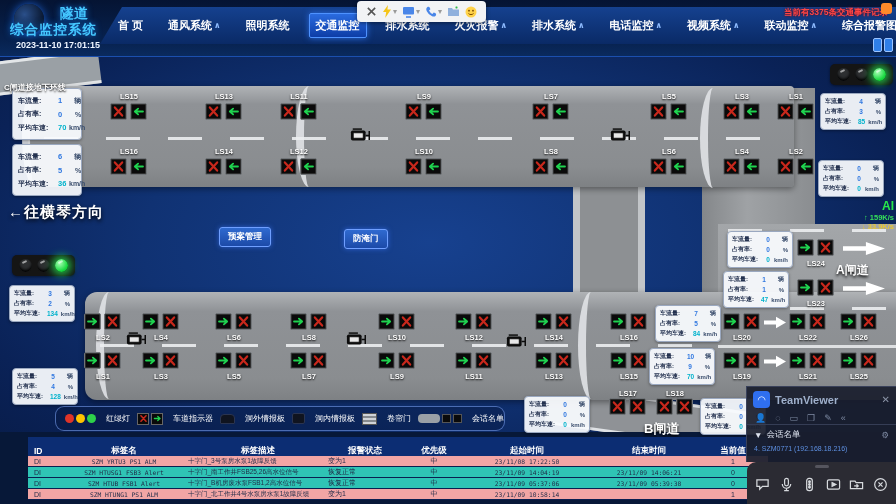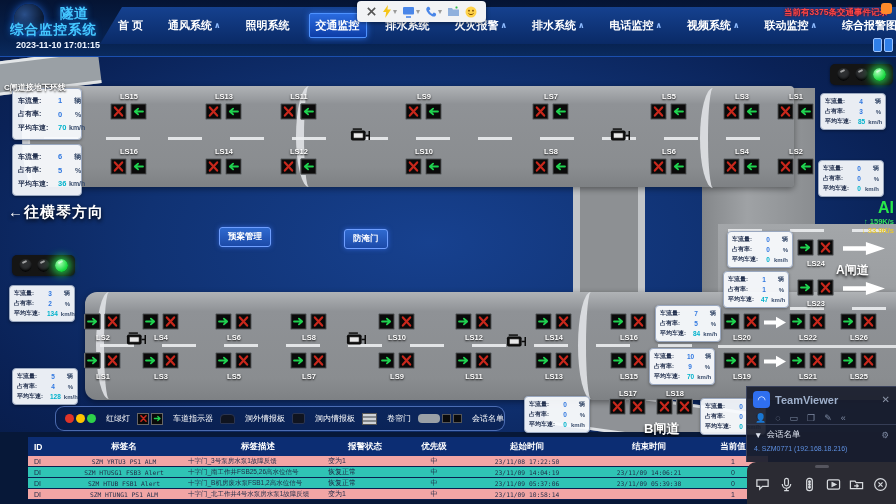--- a/index.html
+++ b/index.html
@@ -60,34 +60,34 @@
 .tl{background:#151515;border-radius:5px;display:flex;gap:5px;align-items:center;padding:4px 7px;z-index:7;box-shadow:0 1px 3px rgba(0,0,0,.5)}
 .bulb{width:13px;height:13px;border-radius:50%;background:#2d2f31;box-shadow:inset 0 -2px 3px #000;position:relative}
 .bulb::after{content:"";position:absolute;left:3px;top:2px;width:5px;height:2px;background:rgba(255,255,255,.55);border-radius:2px;transform:rotate(-25deg)}
 .bulb.on{background:radial-gradient(circle at 35% 32%,#a6ffb4,#16d83e 65%,#0aa32c);box-shadow:0 0 9px 3px rgba(40,255,90,.75)}
 
 .dir{font-size:15px;font-weight:bold;color:#fff;text-shadow:0 2px 4px #000;z-index:9;letter-spacing:1px}
 .gate{font-weight:bold;color:#fff;text-shadow:0 2px 3px #000;z-index:9}
 .cgate{font-size:8px;font-weight:bold;color:#fff;text-shadow:0 1px 2px #000;z-index:9}
 .scn-btn{background:linear-gradient(180deg,#2f6ad0,#1c4aa8);border:1px solid #6f9fff;border-radius:3px;color:#fff;font-size:8.5px;font-weight:bold;padding:3px 8px;z-index:9;cursor:pointer;box-shadow:0 0 5px rgba(60,120,255,.6);font-family:inherit}
 .net{z-index:12;text-align:right;font-size:7.5px;font-weight:bold}
-.net .ai{color:#28e84a;font-size:16px}
+.net .ai{color:#28e84a;font-size:12px}
 .net .up{color:#35e05a}.net .dn{color:#e8c832}
 
 .legend{left:55px;top:406px;width:450px;height:25px;border:1px solid rgba(130,170,255,.55);border-radius:9px;background:rgba(8,24,64,.4);display:flex;align-items:center;gap:7px;padding:0 9px;z-index:9}
 .lg-item{display:flex;align-items:center;gap:10px;color:#fff;font-size:8px;white-space:nowrap}
 .dot{width:9px;height:9px;border-radius:50%;display:inline-block}
 .minisq{width:12px;height:12px;background:#0a0a0a;border:1px solid #666;display:inline-flex;align-items:center;justify-content:center}
 .minisq svg{width:9px;height:9px}
 .board{width:15px;height:10px;background:#10141f;border:1px solid #2a3450;border-radius:2px}
 .shutter{width:15px;height:12px;background:repeating-linear-gradient(180deg,#d0d3d6 0 2px,#85898d 2px 4px);border:1px solid #555}
 .commpill{width:22px;height:9px;background:#9aa0a6;border-radius:4px;position:relative}
 .commsq{width:9px;height:9px;background:#0a0a0a;border:1px solid #555}
 
-.tbl-head{left:28px;top:437px;width:740px;height:19px;background:#0c2d73;display:grid;grid-template-columns:32px 128px 140px 74px 64px 122px 122px 46px;align-items:center;color:#fff;font-size:8.5px;font-weight:bold;z-index:10}
+.tbl-head{left:28px;top:437px;width:740px;height:28px;background:#0c2d73;display:grid;grid-template-columns:32px 128px 140px 74px 64px 122px 122px 46px;align-items:center;color:#fff;font-size:8.5px;font-weight:bold;z-index:10}
 .tbl-head span{text-align:center}
 .tbl-head span:first-child{text-align:left;padding-left:6px}
 .trow{display:grid;grid-template-columns:32px 128px 140px 74px 64px 122px 122px 46px;align-items:center;height:11px;font-size:7px;color:#1e2946;border-bottom:1px solid #0a1f50;z-index:10}
 .trow.alarm{background:#f2a5a5}.trow.normal{background:#2fc4b5}
 .trow span{overflow:hidden;white-space:nowrap}
 .tc-id{padding-left:6px}
 .tc-tag,.tc-time{font-family:"DejaVu Sans Mono","Liberation Mono",monospace;font-size:6.3px;text-align:center}
 .tc-desc{font-size:6.5px}
 .tc-c{text-align:center}
 .tbody{left:28px;top:456px;width:740px;z-index:10}

